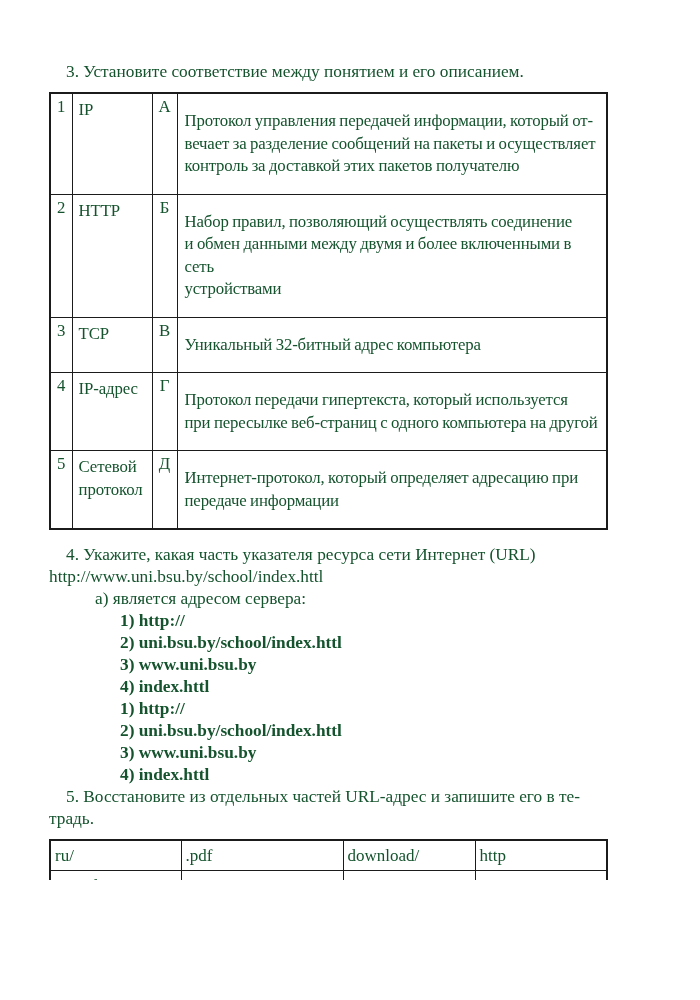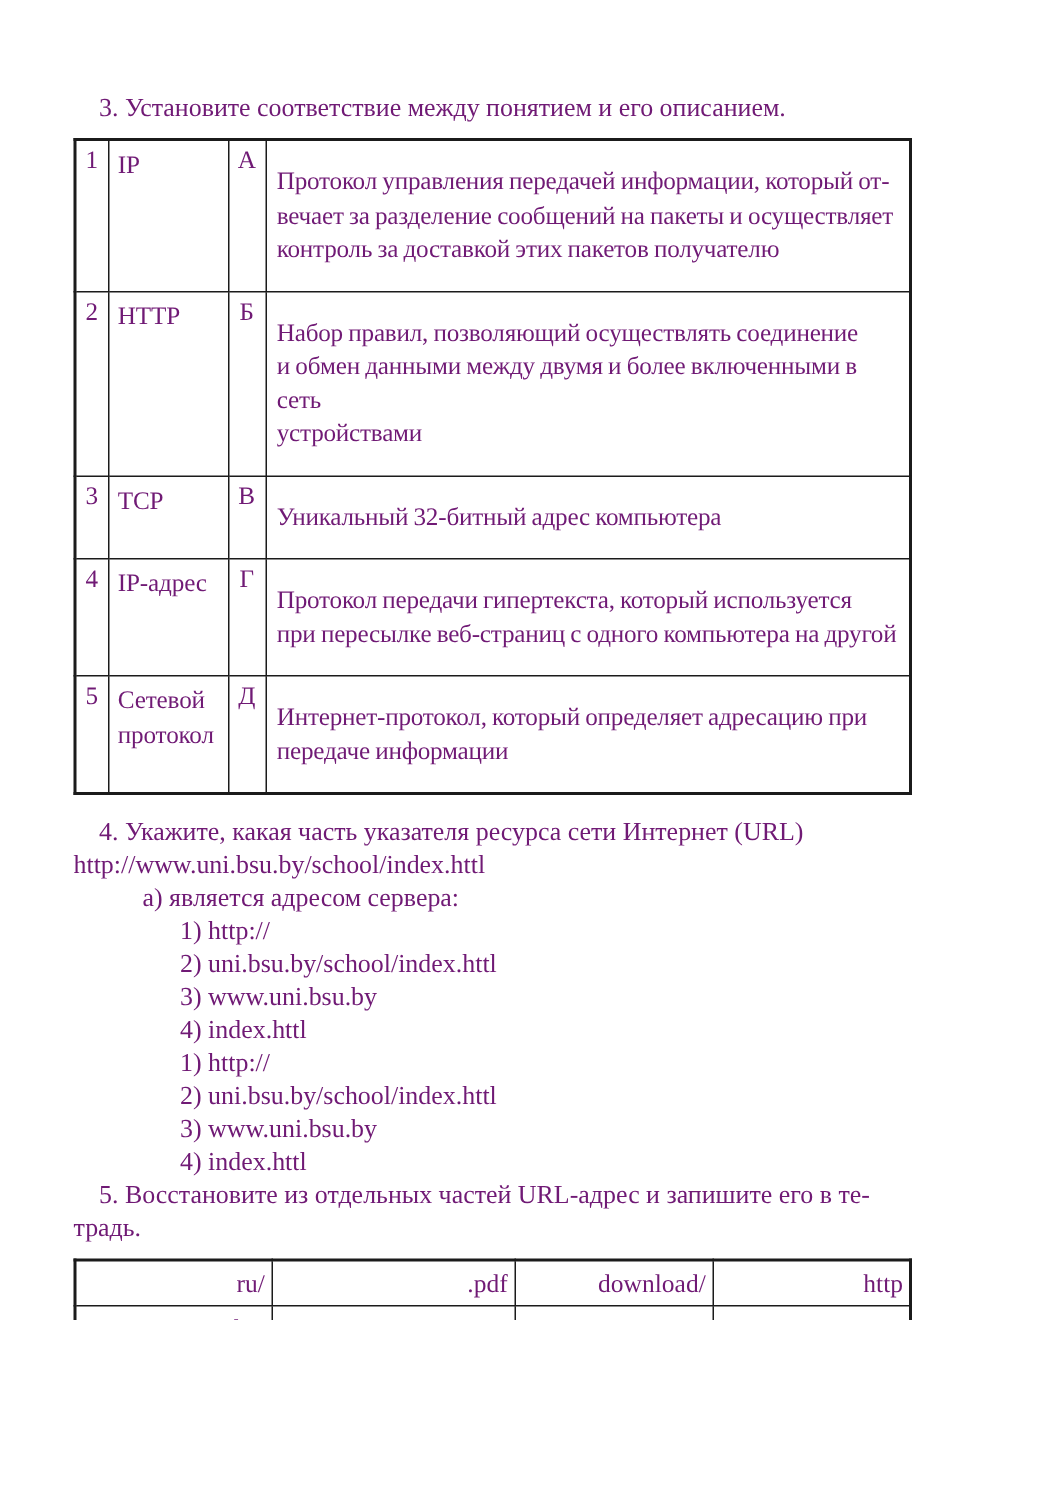--- a/index.html
+++ b/index.html
@@ -5,21 +5,21 @@
   html, body {
     margin: 0;
     padding: 0;
     background: #ffffff;
   }
   .page {
     position: relative;
     width: 700px;
     height: 880px;
     background: #ffffff;
-    color: #701a75;
+    color: #14532d;
     font-family: "Liberation Serif", "DejaVu Serif", serif;
     box-sizing: border-box;
     padding: 61px 0 0 49px;
     overflow: hidden;
   }
   .content { width: 559px; }
 
   .para {
     font-size: 17.3px;
     line-height: 22px;
@@ -57,33 +57,34 @@
   .task-block { margin-top: 14px; }
   .sub-label {
     font-size: 17.3px;
     line-height: 22px;
     margin-left: 46px;
   }
   .option {
     font-size: 17.3px;
     line-height: 22px;
     margin-left: 71px;
+    font-weight: bold;
   }
 
   
   table.parts {
     border-collapse: collapse;
     table-layout: fixed;
     width: 557px;
     margin-top: 9px;
     border: 2px solid #1b1b1b;
   }
   table.parts td {
     border: 1.4px solid #1b1b1b;
-    text-align: right;
+    text-align: left;
     vertical-align: middle;
     font-size: 17px;
     height: 27px;
     padding: 1px 4px;
   }
 
   
   .key-block { margin-top: 18px; }
   .key-title {
     font-size: 17.3px;

